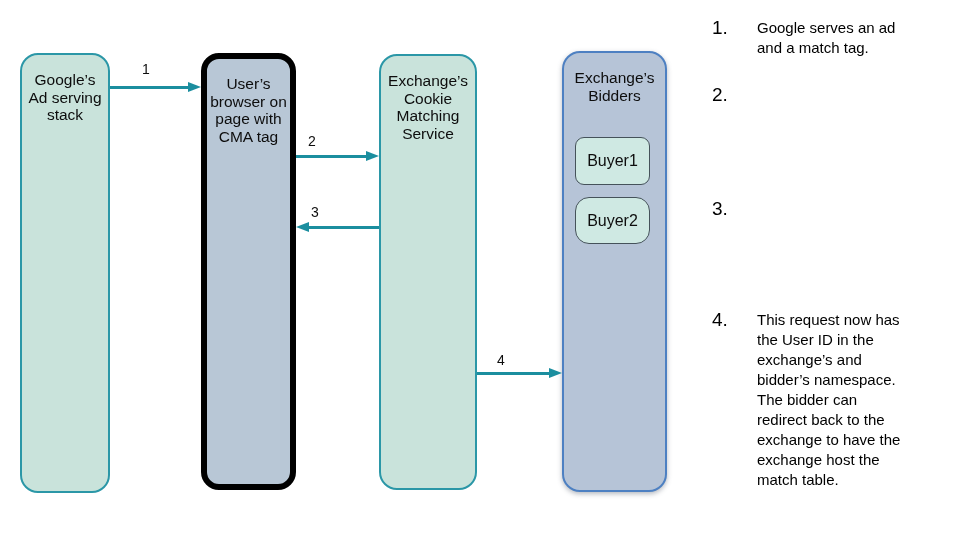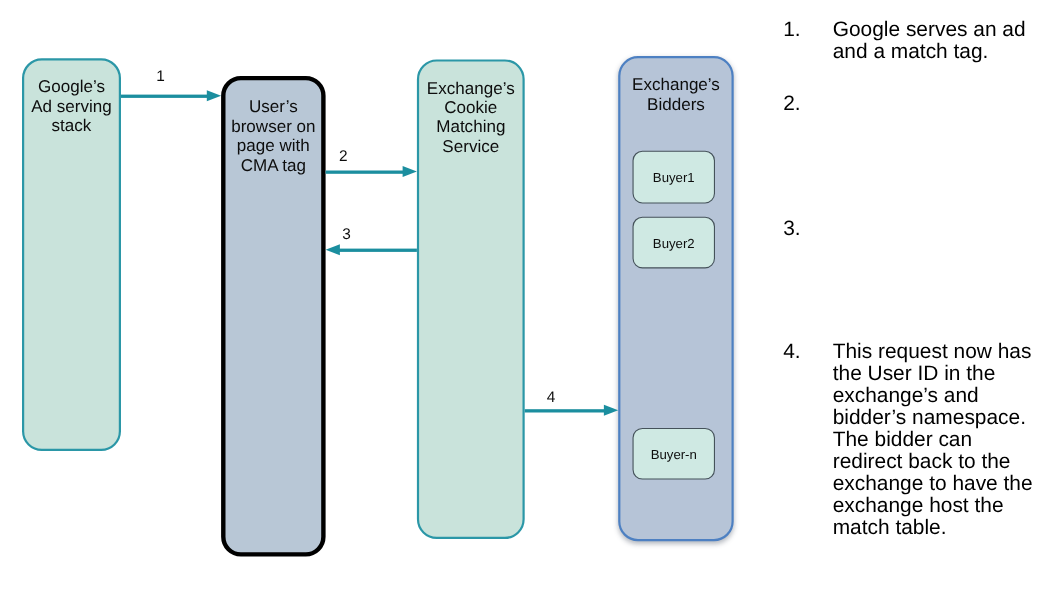--- a/index.html
+++ b/index.html
@@ -8,42 +8,42 @@
     font-family:"Liberation Sans", sans-serif; color:#000; overflow:hidden;
   }
   .pre { white-space:pre-line; }
 
   
   .lane {
     position:absolute; border-radius:18px; box-sizing:border-box;
     text-align:center;
   }
   .lane-green { background:#c9e3db; border:2px solid #2b97a7; }
-  .lane-blue  { background:#b8c7d6; border:4px solid #000000;margin-top:16px; }
+  .lane-blue  { background:#b8c7d6; border:6px solid #000000; }
   .lane-bidders {
     background:#b6c4d7; border:2px solid #4d80c2;
     box-shadow:0 2px 5px rgba(90,100,115,0.45);
   }
-  .lane1 { left:20px;  top:53px; width:90px;  height:357px; }
+  .lane1 { left:20px;  top:53px; width:90px;  height:440px; }
   .lane2 { left:201px; top:53px; width:95px;  height:437px; }
   .lane3 { left:379px; top:54px; width:98px;  height:436px; }
   .lane4 { left:562px; top:51px; width:105px; height:441px; }
   .lane-title {
     padding-top:16px; font-size:15.5px; line-height:17.5px; color:#0d0d0d;
   }
 
   
   .buyer {
     position:absolute; left:11px; width:75px; height:47px;
     background:#cfe9e3; border:1px solid #45525a; border-radius:9px;
     display:flex; align-items:center; justify-content:center;
-    font-size:12px; color:#0d0d0d; box-sizing:border-box;
+    font-size:16px; color:#0d0d0d; box-sizing:border-box;
   }
   .buyer1 { top:84px;  height:48px; }
-  .buyer2 { top:144px; }
+  .buyer2 { top:144px;border-radius:14px; }
   .buyer3 { top:201px; }
   .buyern { top:336px; }
 
   
   .arrow-line { position:absolute; height:3px; background:#1b8e9f; }
   .arrow-head {
     position:absolute; width:0; height:0;
     border-top:5.5px solid transparent; border-bottom:5.5px solid transparent;
   }
   .arrow-head.right { border-left:13px solid #1b8e9f; }
@@ -58,21 +58,21 @@
   }
   .l1 { left:139px; top:62px; }
   .l2 { left:305px; top:134px; }
   .l3 { left:308px; top:205px; }
   .l4 { left:494px; top:353px; }
 
   
   .steps { position:absolute; left:712px; top:0; width:246px; }
   .step  { position:absolute; left:0; display:flex; align-items:flex-start; }
   .step-num  { width:45px; flex:0 0 45px; font-size:19px; line-height:20px; }
-  .step-text { flex:1; font-size:19px; line-height:20px; }
+  .step-text { flex:1; font-size:15px; line-height:20px; }
   .s1 { top:18px; }
   .s2 { top:85px; }
   .s3 { top:199px; }
   .s4 { top:310px; }
 </style>
 </head>
 <body>
 
 <div class="canvas">
 
@@ -97,23 +97,20 @@
   </div>
 
   <div class="lane lane-bidders lane4">
     <div class="lane-title pre">Exchange’s
 Bidders</div>
     <div class="buyer buyer1">
       <span>Buyer1</span>
     </div>
     <div class="buyer buyer2">
       <span>Buyer2</span>
-    </div>
-    <div class="buyer buyern">
-      <span>Buyer-n</span>
     </div>
   </div>
 
   <div class="arrow-line a1"></div>
   <div class="arrow-head right h1"></div>
   <div class="arrow-label l1">1</div>
 
   <div class="arrow-line a2"></div>
   <div class="arrow-head right h2"></div>
   <div class="arrow-label l2">2</div>

